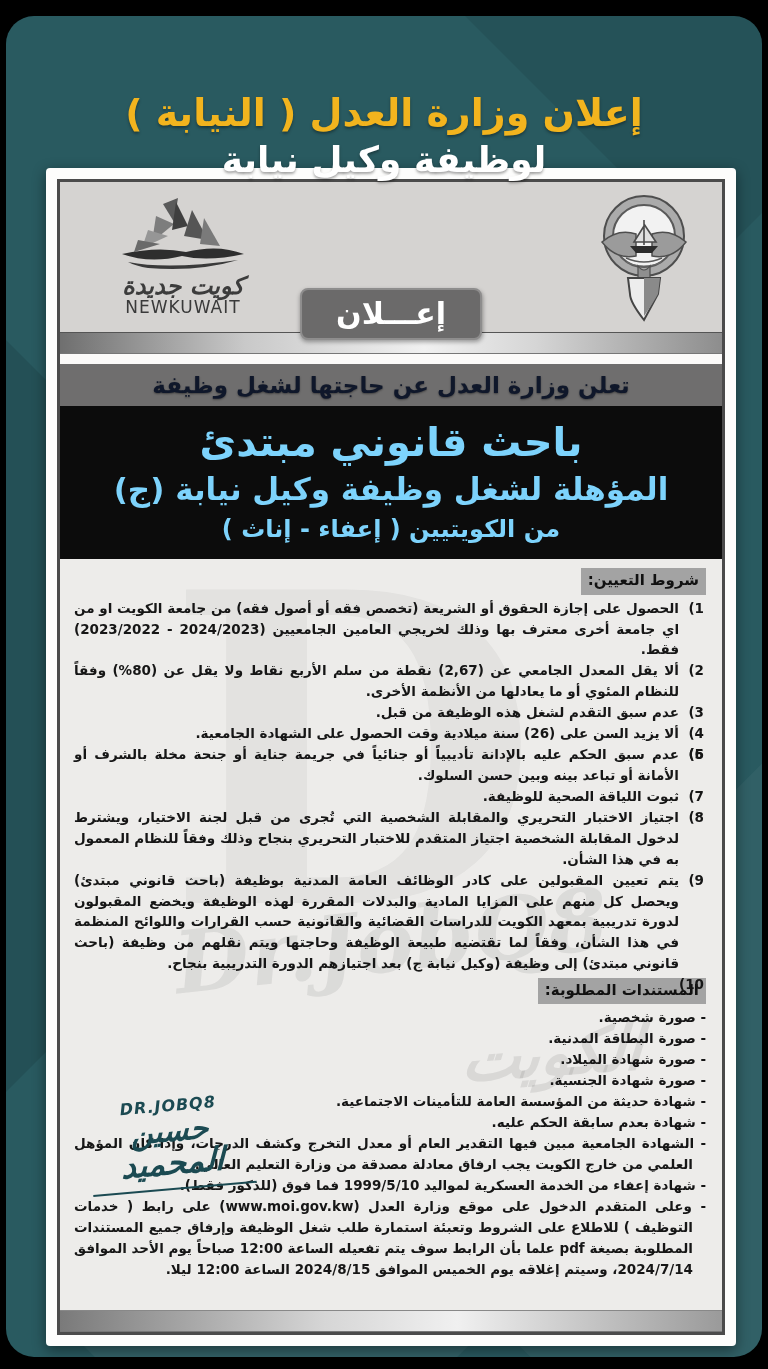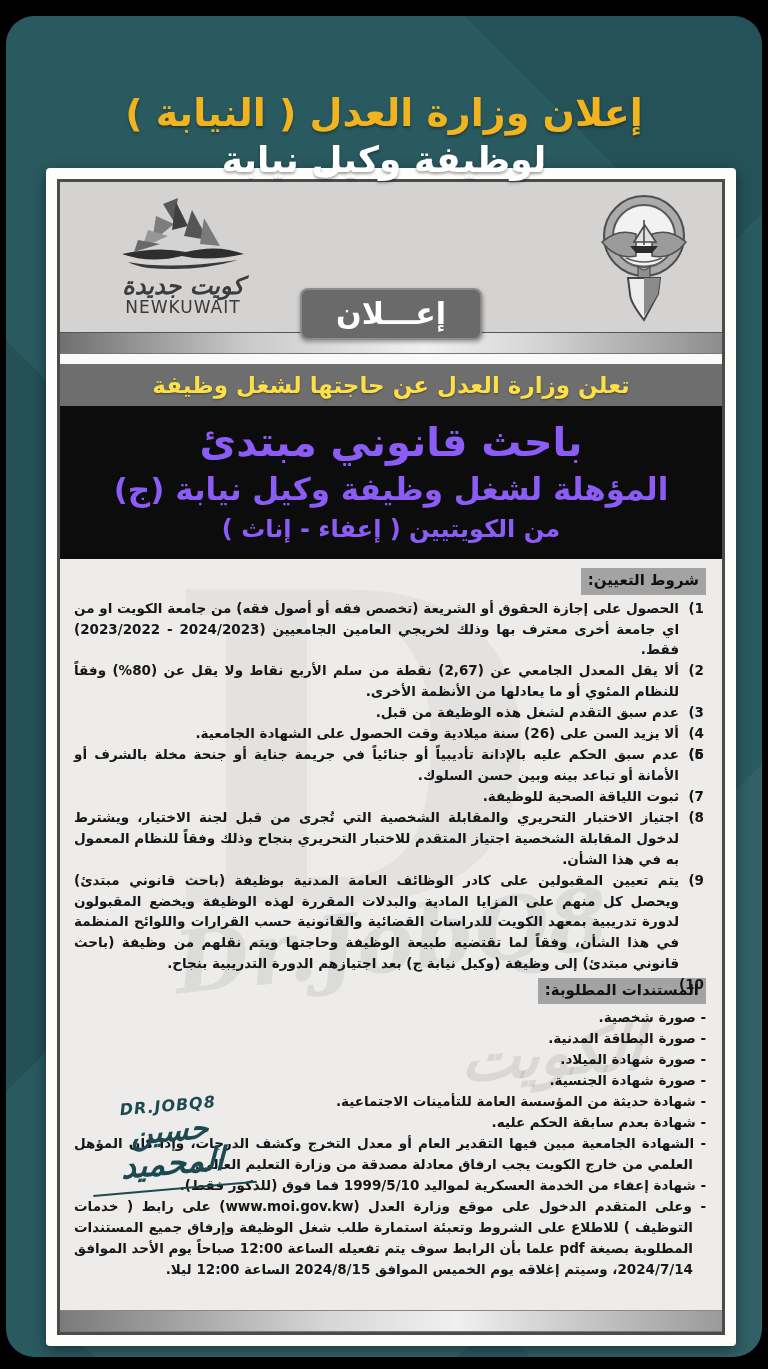--- a/index.html
+++ b/index.html
@@ -54,26 +54,26 @@
     border-top:1px solid #888;
   }
   .badge{
     position:absolute;top:106px;left:50%;transform:translateX(-50%);z-index:5;
     background:#6b6a6a;border:2px solid #8e8d8d;border-radius:8px;
     color:#fff;font-size:30px;font-weight:bold;direction:rtl;
     padding:6px 34px;line-height:1.2;box-shadow:0 2px 4px rgba(0,0,0,0.35);
   }
   .white-gap{height:10px;background:#fbfaf9;flex:0 0 auto;}
   .intro-bar{
-    height:42px;background:#6f6e6e;color:#fde047;direction:rtl;text-align:center;
+    height:42px;background:#6f6e6e;color:#0f172a;direction:rtl;text-align:center;
     font-size:23px;font-weight:bold;line-height:42px;flex:0 0 auto;
     text-shadow:0 1px 2px rgba(0,0,0,0.4);
   }
   .job-block{
-    background:#0c0c0c;color:#8b5cf6;text-align:center;direction:rtl;
+    background:#0c0c0c;color:#7dd3fc;text-align:center;direction:rtl;
     padding:10px 2px 12px;flex:0 0 auto;
   }
   .job-block .j1{font-size:40px;font-weight:bold;line-height:1.3;}
   .job-block .j2{font-size:31px;font-weight:bold;line-height:1.4;}
   .job-block .j3{font-size:24px;font-weight:bold;line-height:1.5;}
 
   .doc-body{
     flex:1 1 auto;position:relative;direction:rtl;
     padding:9px 16px 6px 14px;color:#161616;overflow:hidden;
   }

